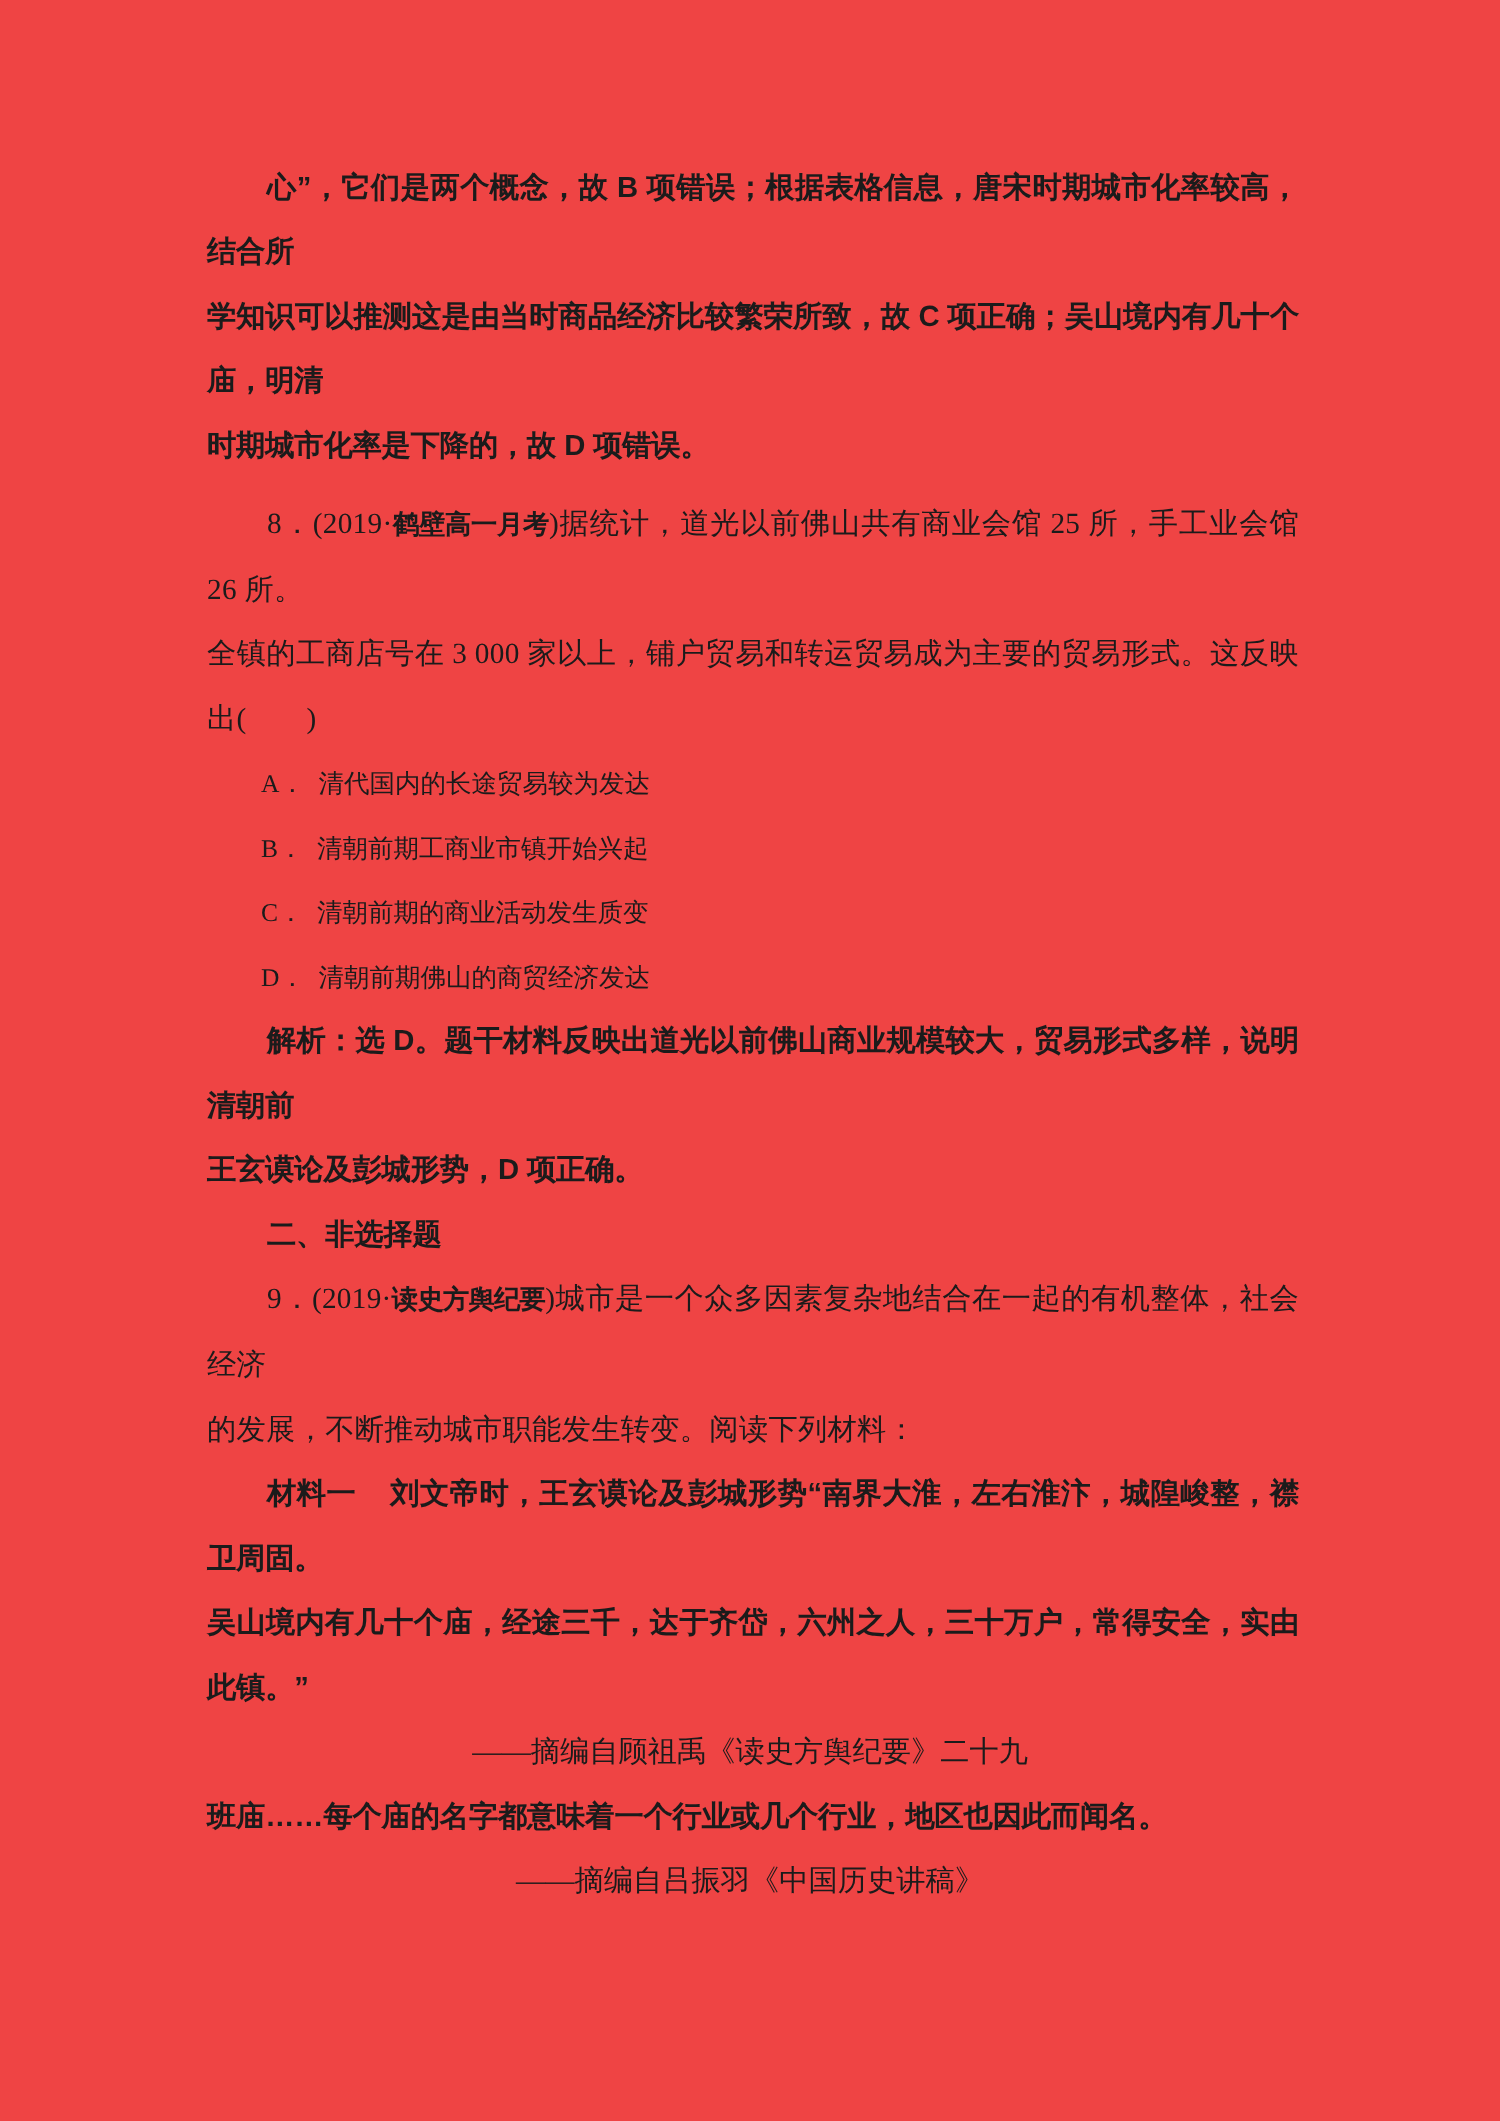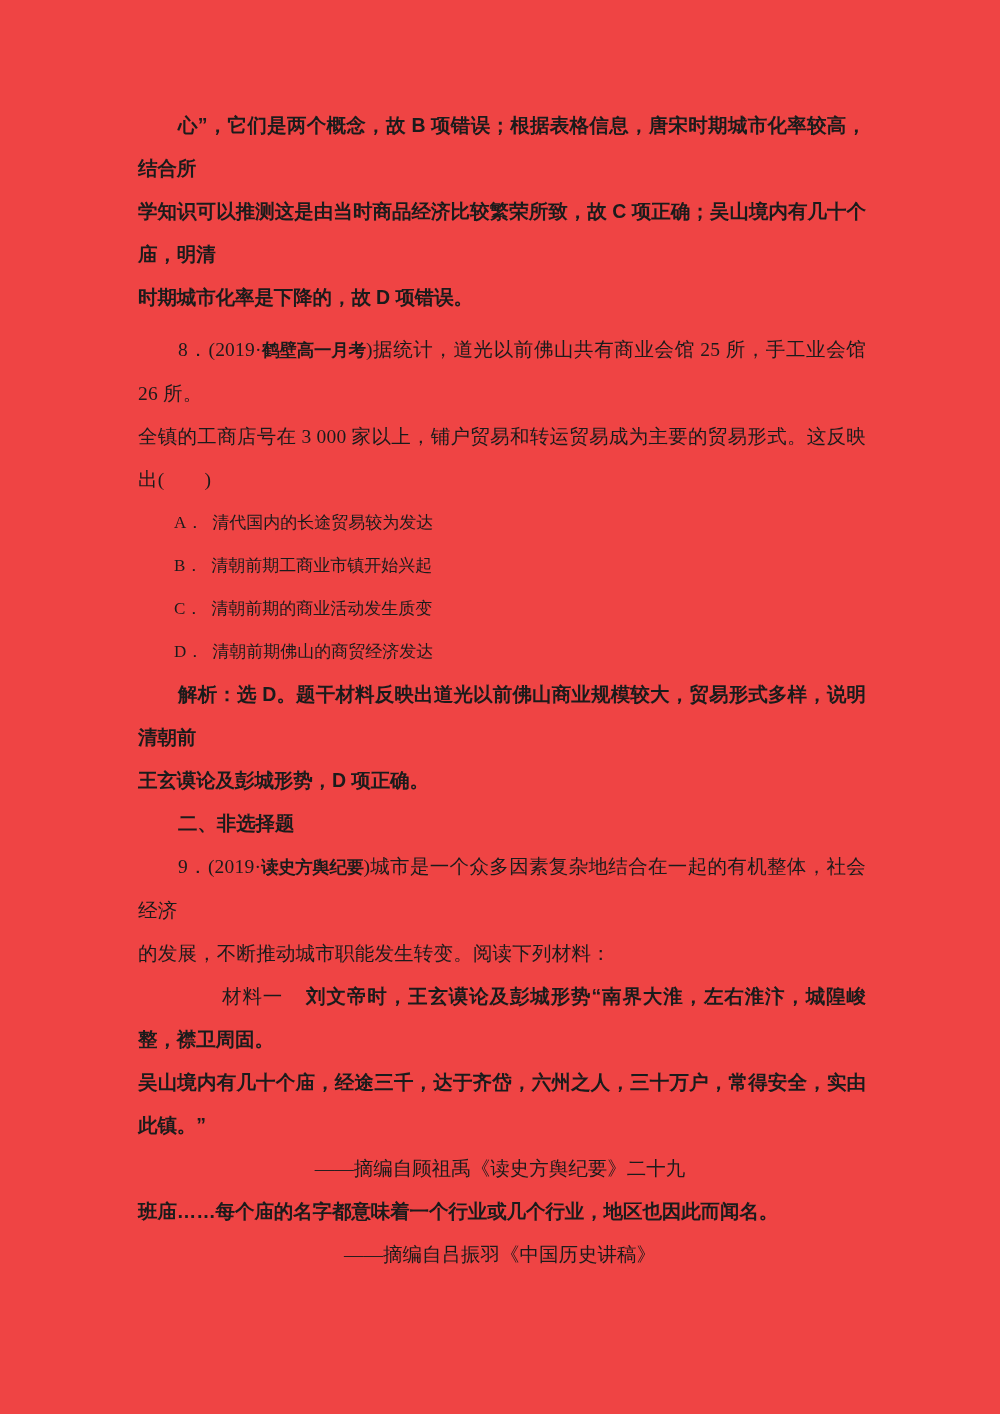--- a/index.html
+++ b/index.html
@@ -91,22 +91,21 @@
   }
 
   
   .num {
     font-family: "Liberation Serif", "DejaVu Serif", serif;
     letter-spacing: 0.2px;
   }
 
   .matlabel {
     font-family: "Liberation Sans", "DejaVu Sans", sans-serif;
-    font-weight: 400;
-    margin-left: 44px;
+    font-weight: 700;
   }
   .gap { display: inline-block; width: 22px; }
   .blank-paren {
     display: inline-block;
     min-width: 40px;
   }
 
   .spacer-sm { height: 9px; }
 </style>
 </head>

